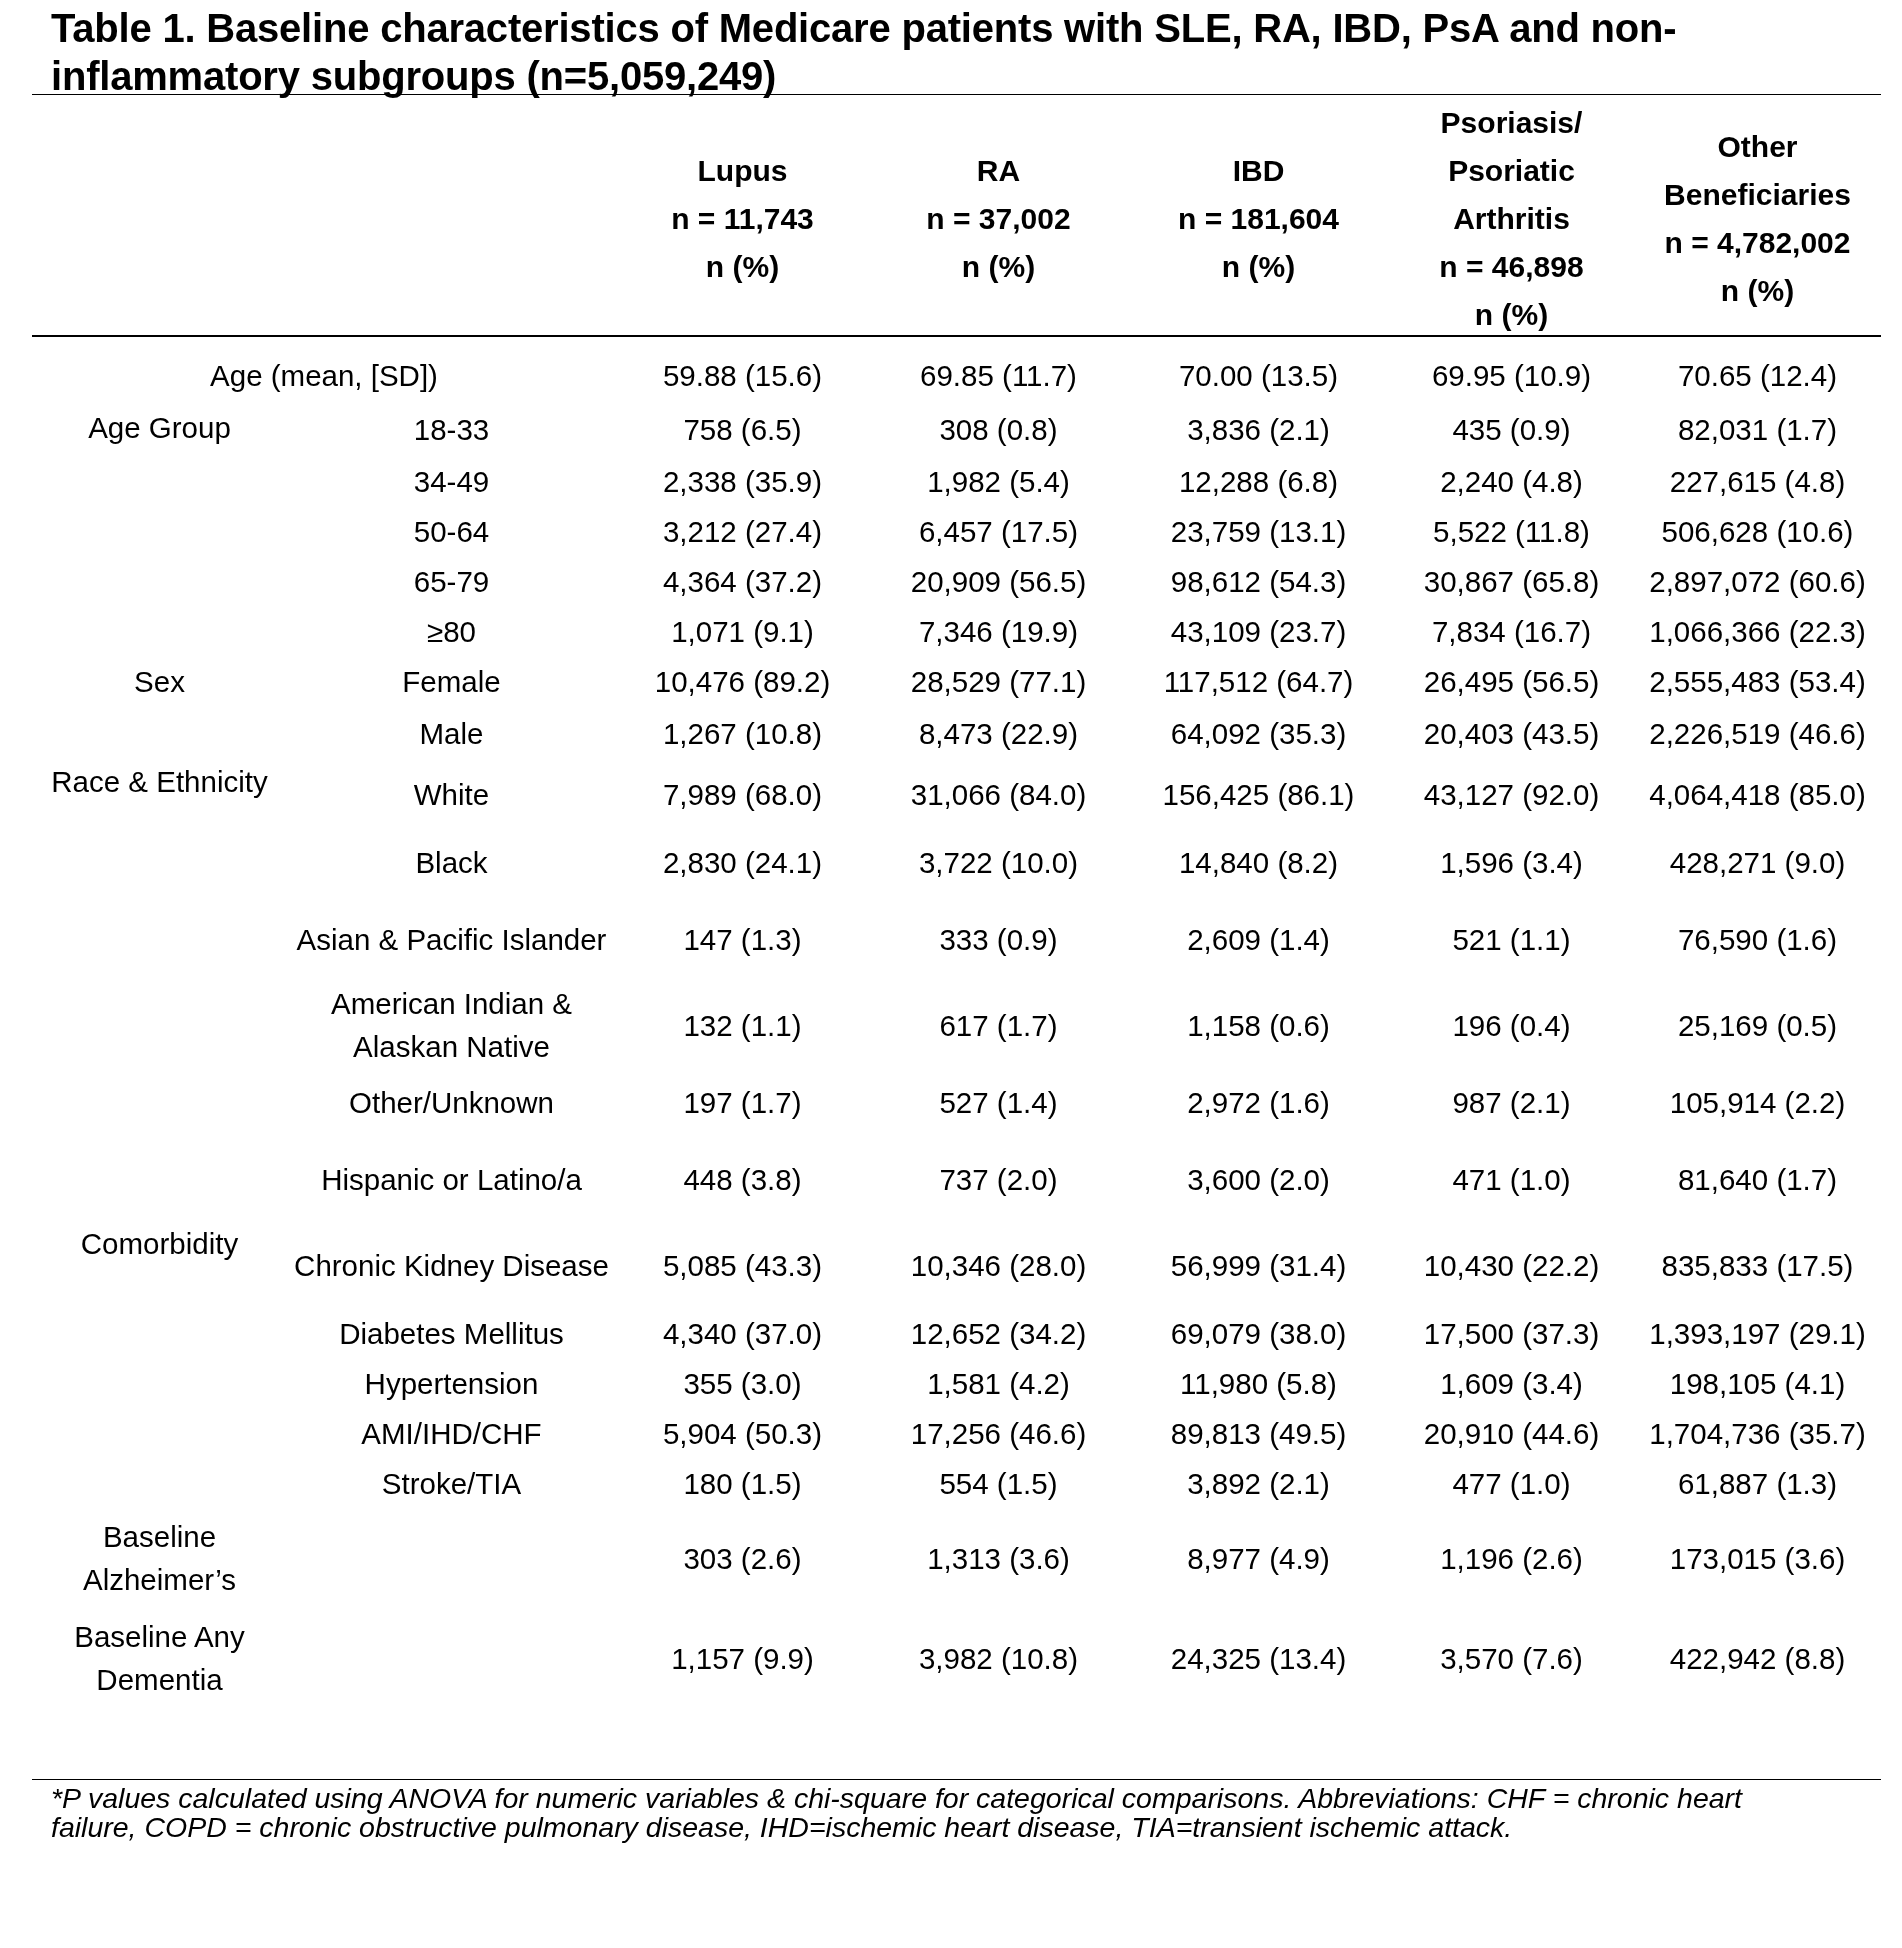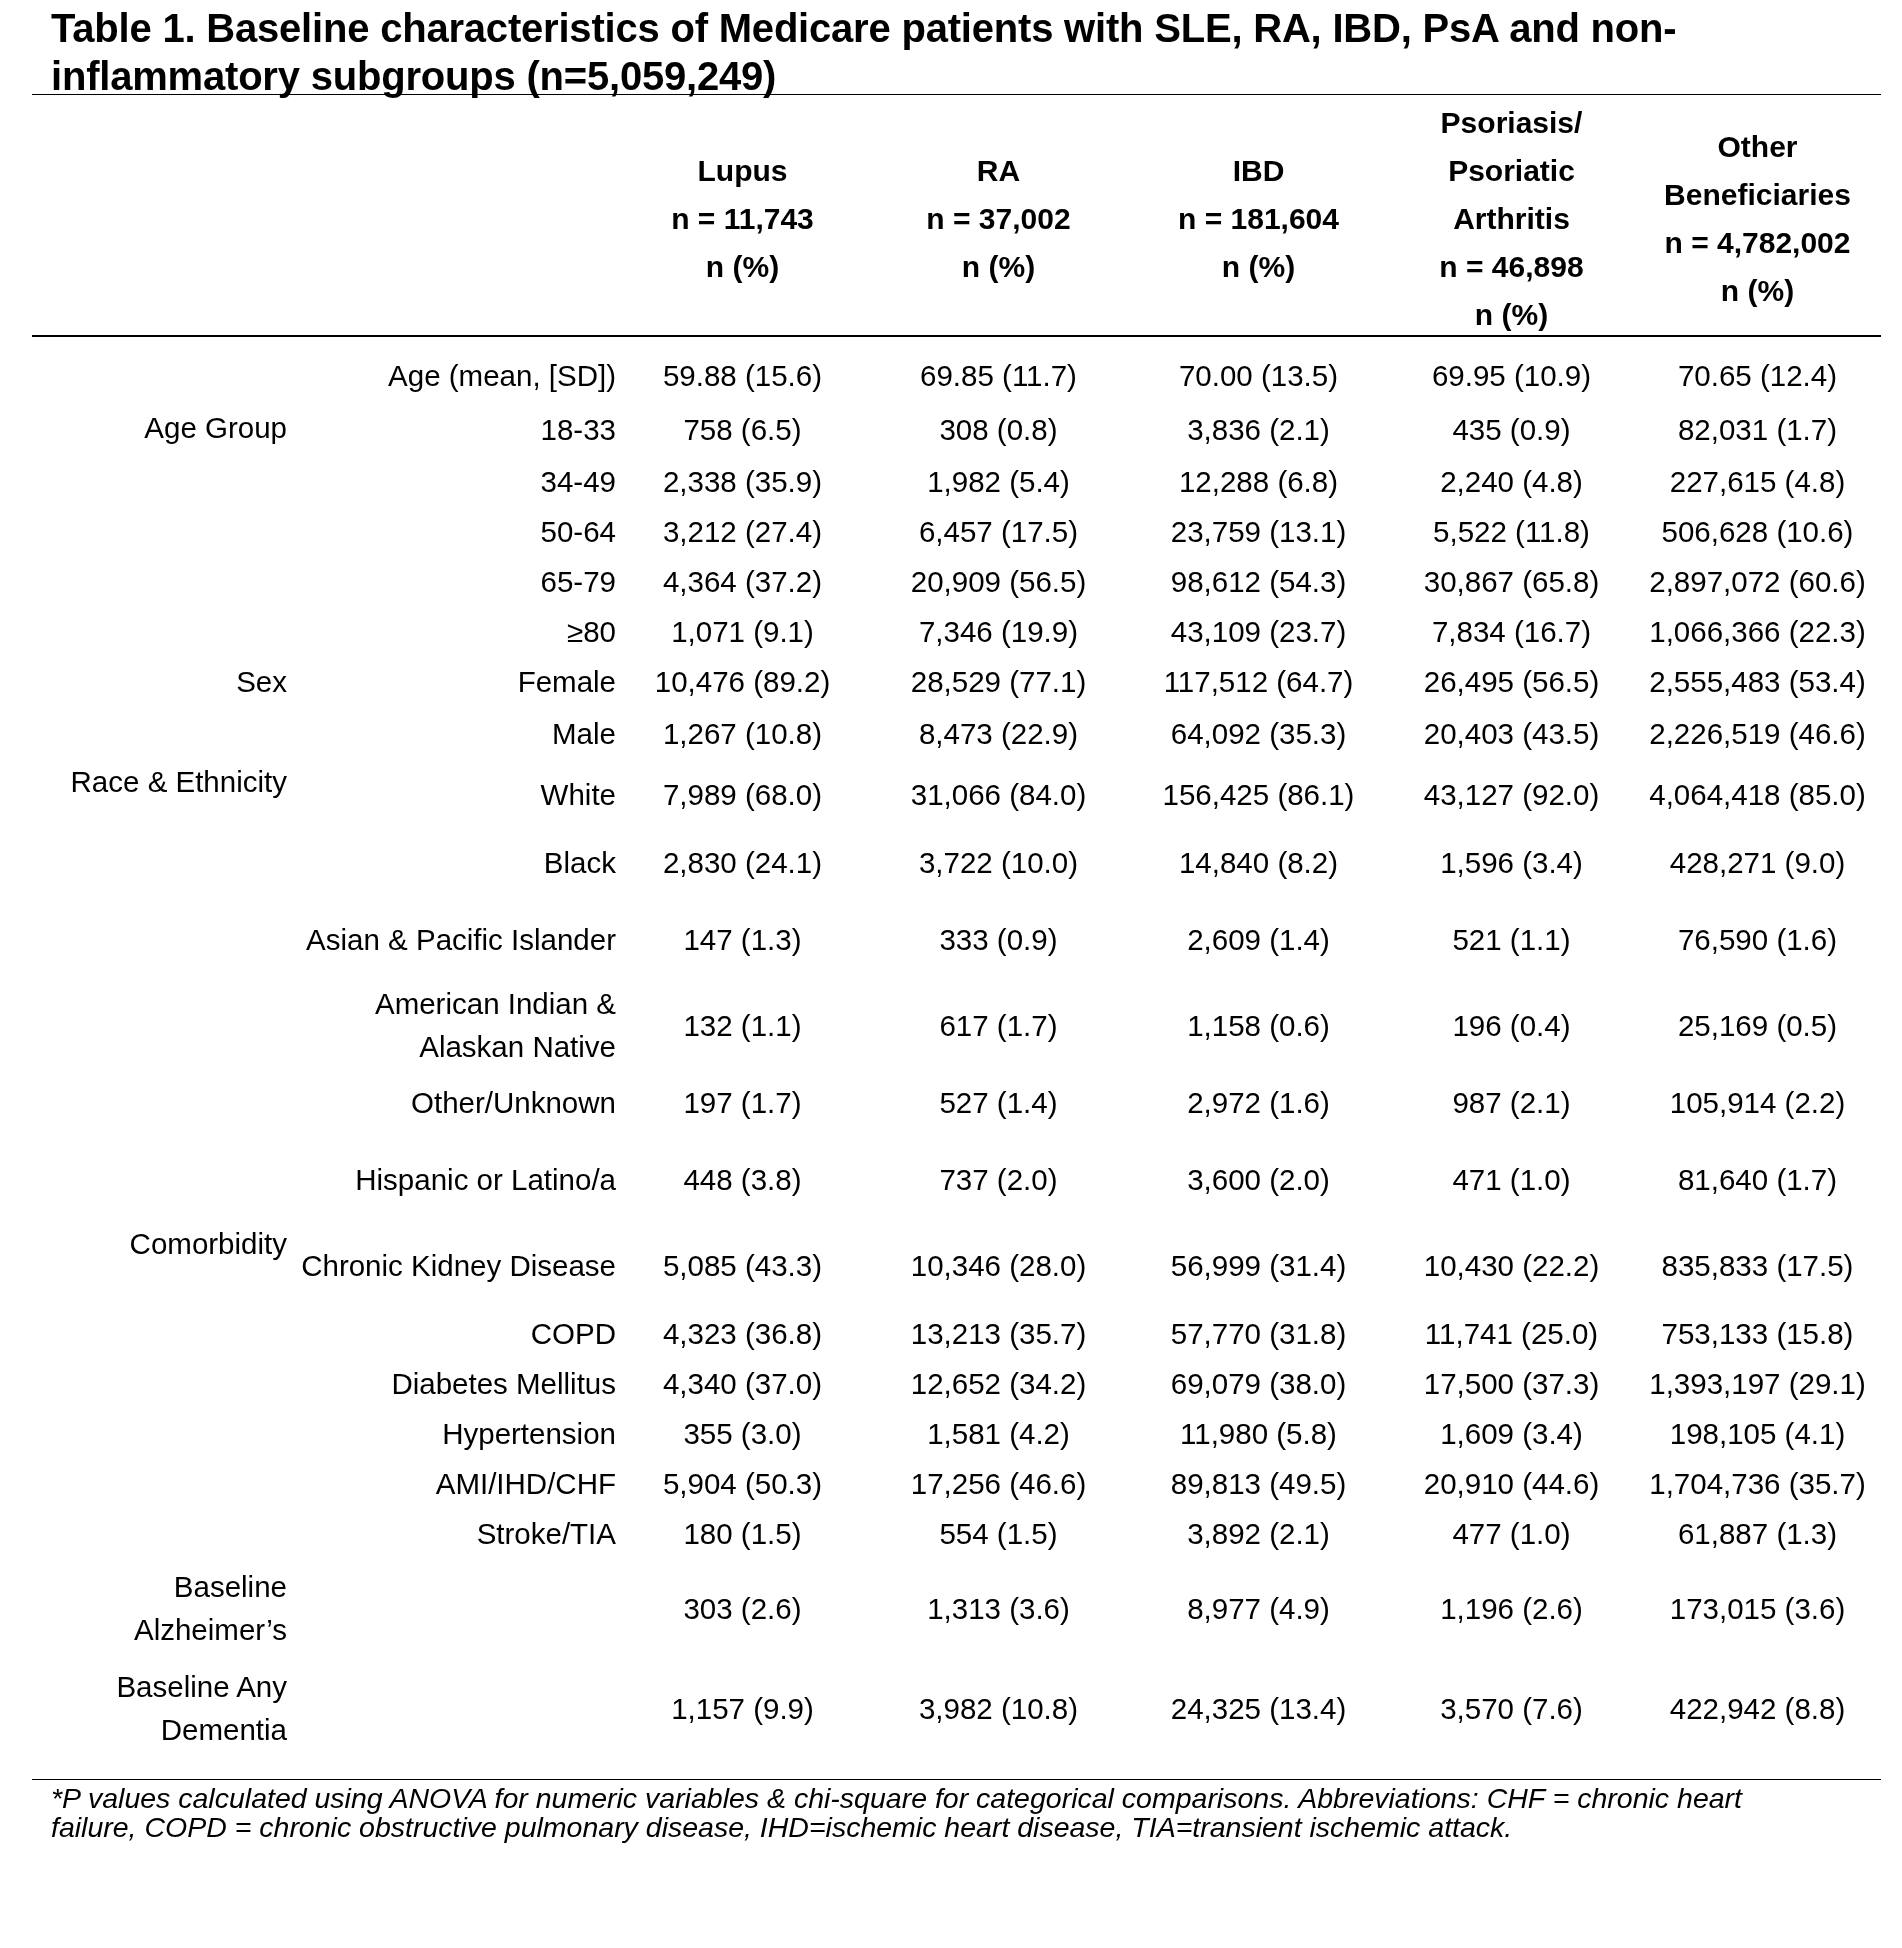--- a/index.html
+++ b/index.html
@@ -13,21 +13,21 @@
   .rule.bottom { top: 1779px; }
   table.grid { position: absolute; left: 32px; top: 99px; width: 1849px;
                border-collapse: collapse; table-layout: fixed; }
   table.grid th, table.grid td { padding: 0; vertical-align: middle; }
   col.c-cat { width: 255px; } col.c-sub { width: 329px; }
   col.c-lupus { width: 253px; } col.c-ra { width: 259px; } col.c-ibd { width: 261px; }
   col.c-pso { width: 245px; } col.c-oth { width: 247px; }
   thead th { height: 236px; font-weight: bold; font-size: 30px; line-height: 48px; text-align: center; }
   .hline { display: block; }
   tbody td { font-size: 29.5px; line-height: 43px; }
-  td.cat, td.sub { text-align: right; padding-left: 19px; }
+  td.cat, td.sub { text-align: center; padding-left: 19px; }
   td.sub { padding-left: 0; }
   td.val { text-align: center; white-space: nowrap; }
   tr.r-first td { padding-top: 9.5px; }
   tr.h53 td { height: 50px; }
   tr.h57 td { height: 54px; }
   tr.h90 td { height: 86px; }
   tr.h72 td { height: 68px; }
   tr.h105 td { height: 100px; }
   .footnote { position: absolute; left: 51px; top: 1784px; width: 1769px;
               font-size: 28.5px; font-style: italic; line-height: 29px; }
@@ -212,29 +212,20 @@
         <td class="cat" style="vertical-align: top;">Comorbidity</td>
         <td class="sub">Chronic Kidney Disease</td>
         <td class="val">5,085 (43.3)</td>
         <td class="val">10,346 (28.0)</td>
         <td class="val">56,999 (31.4)</td>
         <td class="val">10,430 (22.2)</td>
         <td class="val">835,833 (17.5)</td>
       </tr>
       <tr class="h53">
         <td class="cat"></td>
-        <td class="sub">COPD</td>
-        <td class="val">4,323 (36.8)</td>
-        <td class="val">13,213 (35.7)</td>
-        <td class="val">57,770 (31.8)</td>
-        <td class="val">11,741 (25.0)</td>
-        <td class="val">753,133 (15.8)</td>
-      </tr>
-      <tr class="h53">
-        <td class="cat"></td>
         <td class="sub">Diabetes Mellitus</td>
         <td class="val">4,340 (37.0)</td>
         <td class="val">12,652 (34.2)</td>
         <td class="val">69,079 (38.0)</td>
         <td class="val">17,500 (37.3)</td>
         <td class="val">1,393,197 (29.1)</td>
       </tr>
       <tr class="h53">
         <td class="cat"></td>
         <td class="sub">Hypertension</td>

